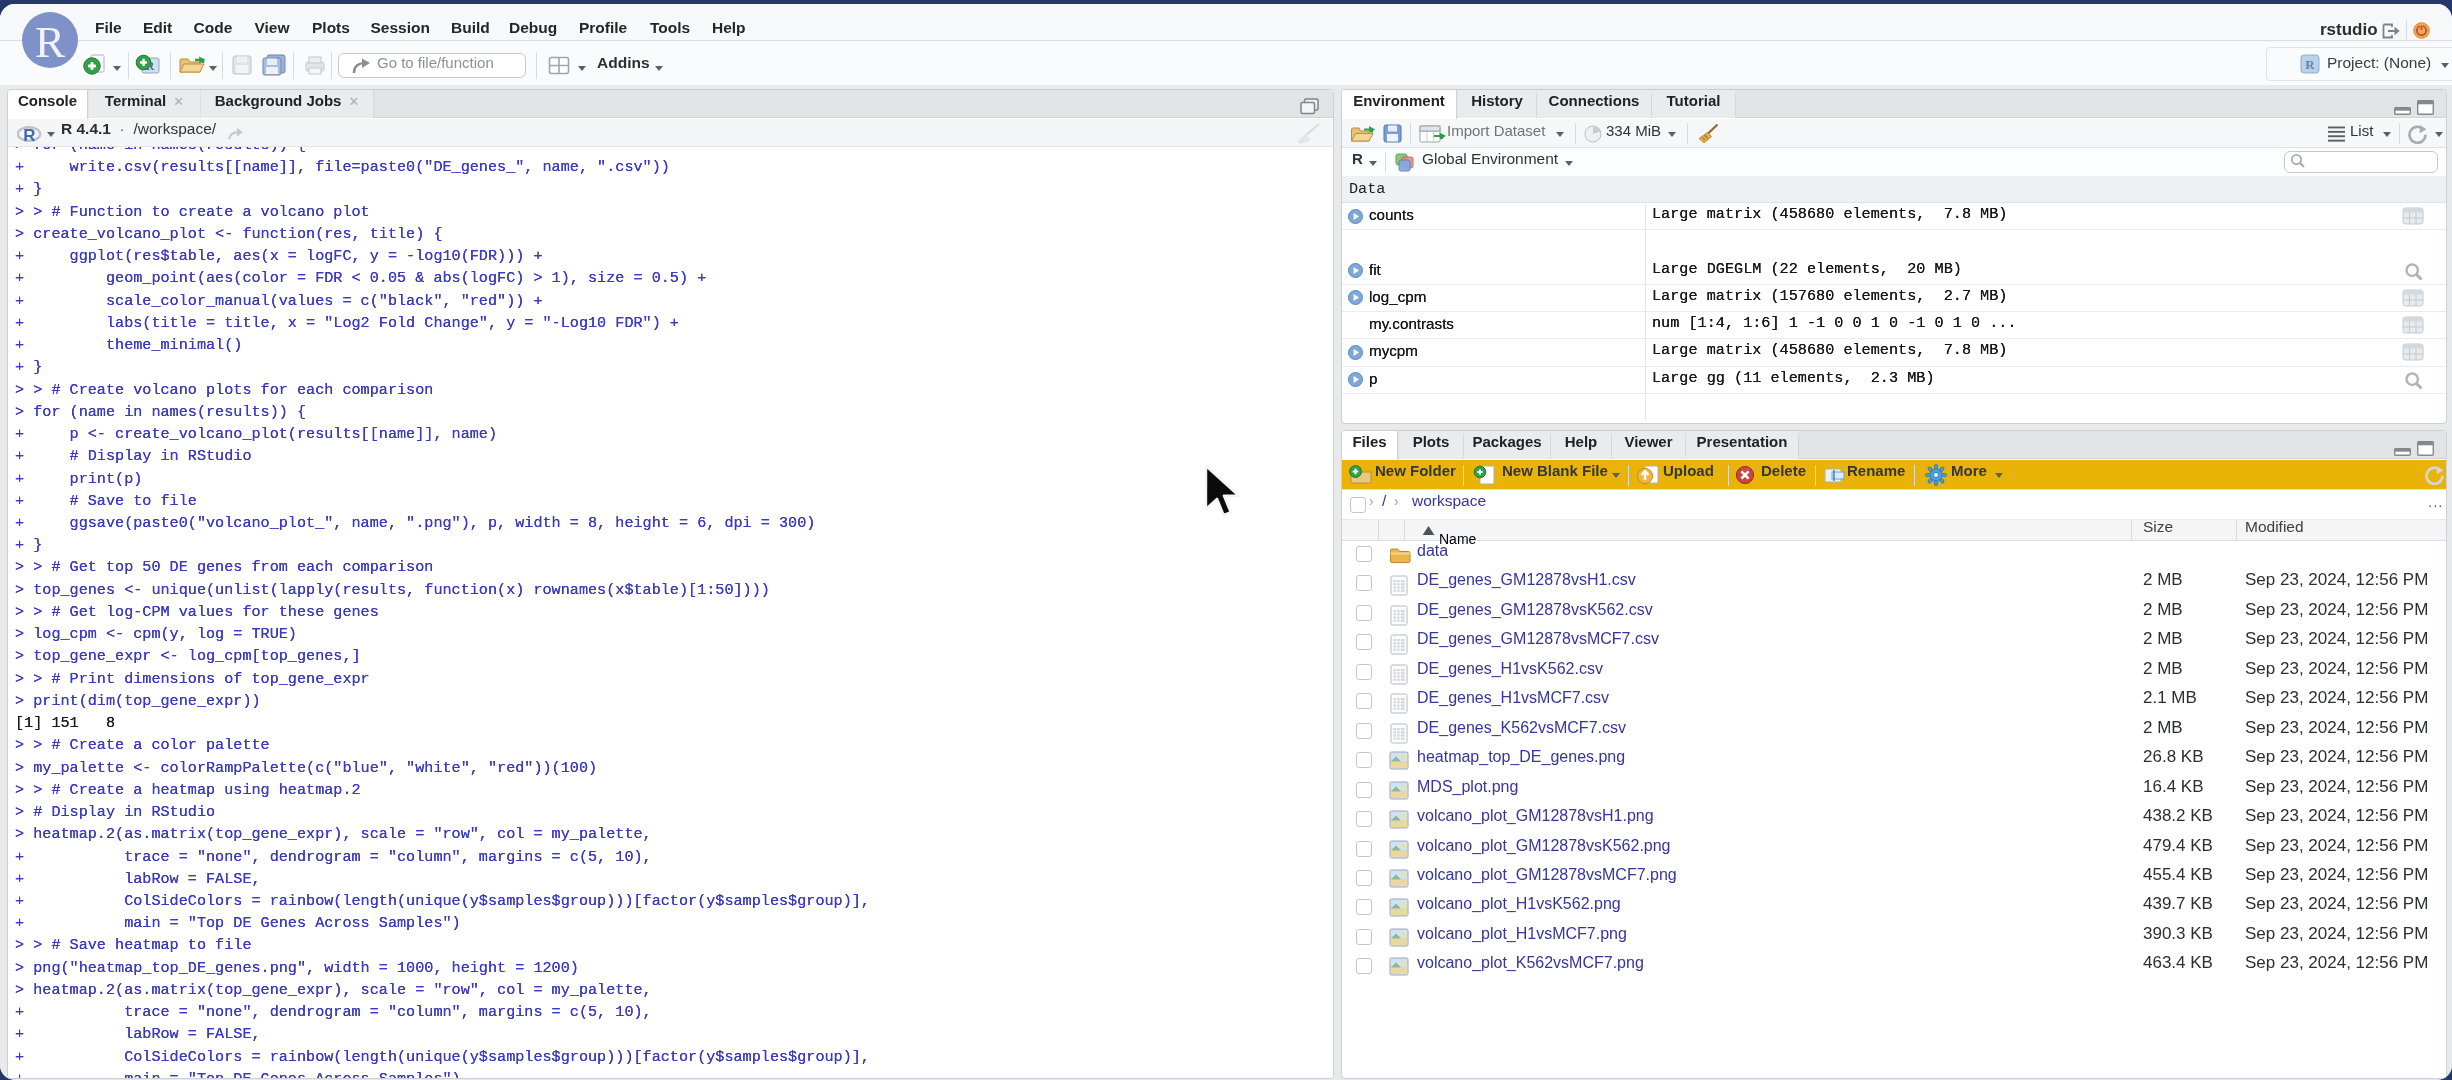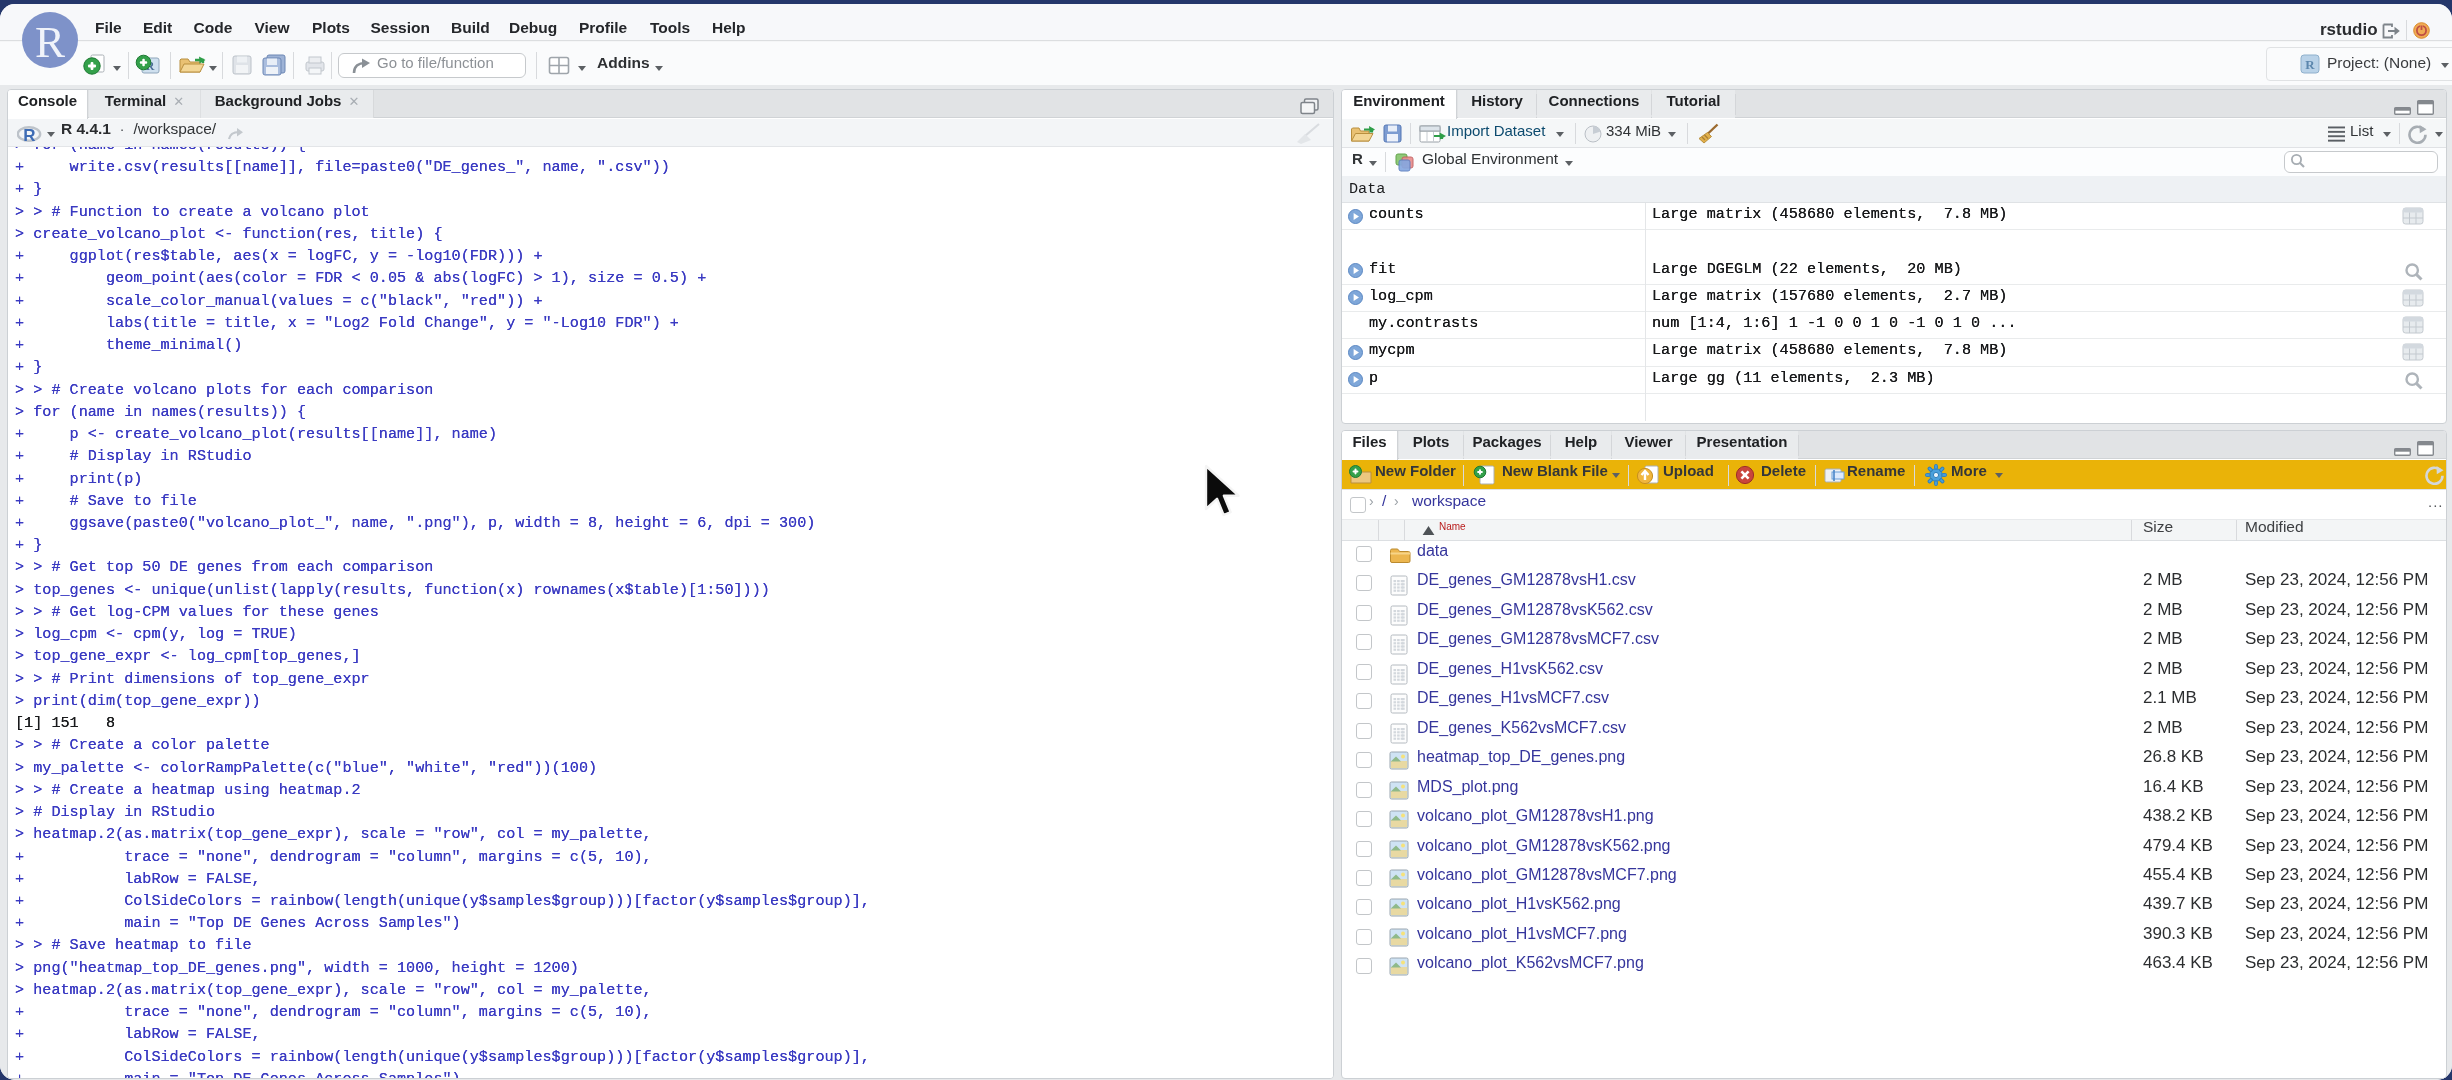--- a/index.html
+++ b/index.html
@@ -16,21 +16,21 @@
 .tab.act{background:#fff !important;height:29px;border-right:1px solid #d0d3d6}
 .tab .x{color:#a8adb3;font-weight:normal;font-size:13px;margin-left:7px}
 .tbtxt{position:absolute;font-size:15px;font-weight:bold;color:#33363a;white-space:nowrap}
 .car{display:inline-block;width:0;height:0;border-left:4.5px solid transparent;border-right:4.5px solid transparent;border-top:5px solid #5c6064;vertical-align:middle}
 .sep{position:absolute;width:1px;background:#d8dadd}
 .mono{font-family:"Liberation Mono",monospace}
 .srch{position:absolute;background:#fff;border:1px solid #c6c9cc;border-radius:6px}
 .ico{position:absolute;line-height:0}
 .erow{position:absolute;left:0;width:100%;border-bottom:1px solid #e9ebec}
 .earr{position:absolute;left:6px;top:50%;margin-top:-7.5px;line-height:0}
-.ename{position:absolute;left:27px;font-family:Liberation Mono, monospace;font-size:15.2px;color:#17181a;white-space:pre;text-shadow:0 0 0.4px currentColor}
+.ename{position:absolute;left:27px;font-family:Liberation Sans, sans-serif;font-size:15.2px;color:#17181a;white-space:pre;text-shadow:0 0 0.4px currentColor}
 .eval{position:absolute;left:310px;font-family:"Liberation Mono",monospace;font-size:15.2px;color:#17181a;white-space:pre;text-shadow:0 0 0.4px currentColor}
 .eico{position:absolute;right:22px;top:50%;margin-top:-9px;line-height:0}
 .frow{position:absolute;left:0;width:100%}
 .cbx{position:absolute;width:16px;height:16px;background:#fff;border:1px solid #c3c6c9;border-radius:3px}
 .fname{position:absolute;left:75px;font-size:16px;color:#35359c;white-space:nowrap}
 .fsz{position:absolute;left:801px;font-size:17px;color:#2c2e30;white-space:nowrap}
 .fdt{position:absolute;left:903px;font-size:17px;color:#2c2e30;white-space:nowrap}
 
 </style></head><body>
 <div class="win">
@@ -243,21 +243,21 @@
 <div class="sep" style="left:68px;top:4px;height:21px"></div>
 <div class="ico" style="left:77px;top:5px"><svg width="27" height="20" viewBox="0 0 27 20" style="">
             <rect x="1" y="2" width="20" height="16" rx="1.5" fill="#fff" stroke="#9aa1a8"></rect>
             <line x1="1" y1="7" x2="21" y2="7" stroke="#9aa1a8"></line>
             <line x1="8" y1="2" x2="8" y2="18" stroke="#c7ccd1"></line>
             <line x1="14.5" y1="2" x2="14.5" y2="18" stroke="#c7ccd1"></line>
             <rect x="1" y="2" width="20" height="5" fill="#dde4ea" stroke="#9aa1a8"></rect>
             <path d="M15 12 L23 12 L23 15" fill="none" stroke="#2f9e48" stroke-width="2.2"></path>
             <path d="M20.5 8.5 L27 12 L21 15.5" fill="#2f9e48"></path>
           </svg></div>
-<div class="abs" style="left:105px;top:0;height:29px;line-height:23px;font-size:15px;color:#0c4a6e">Import Dataset</div>
+<div class="abs" style="left:105px;top:0;height:29px;line-height:23px;font-size:15px;color:#737373">Import Dataset</div>
 <div class="abs" style="left:214px;top:13px">
           <span class="car" style="display:block;border-top-color:#5c6064"></span>
         </div>
 <div class="sep" style="left:233px;top:4px;height:21px"></div>
 <div class="ico" style="left:242px;top:6px"><svg width="18" height="18" viewBox="0 0 18 18" style="">
             <circle cx="9" cy="9" r="8" fill="#eef0f2" stroke="#b9bfc5"></circle>
             <path d="M9 9 L9 1 A8 8 0 0 1 16.6 6.5 Z" fill="#c7cdd4"></path>
           </svg></div>
 <div class="abs" style="left:264px;top:0;height:29px;line-height:23px;font-size:15px;color:#303336">334 MiB</div>
 <div class="abs" style="left:326px;top:13px">
@@ -487,21 +487,21 @@
 <div class="abs" style="left:52px;top:0;height:30px;line-height:22px;font-size:14px;color:#9ba1a7">›</div>
 <div class="abs" style="left:70px;top:0;height:30px;line-height:22px;font-size:15.5px;color:#35359c">workspace</div>
 <div class="abs" style="left:1086px;top:0;height:30px;line-height:24px;font-size:15px;color:#55585c;letter-spacing:1px">...</div>
 </div>
 <div class="abs" style="left:0;top:89px;width:100%;height:21px;background:#f3f5f6;border-bottom:1px solid #dcdfe2">
 <div class="sep" style="left:36px;top:0;height:21px"></div>
 <div class="sep" style="left:62px;top:0;height:21px"></div>
 <div class="ico" style="left:80px;top:5px"><svg width="13" height="11" viewBox="0 0 13 11" style="">
             <path d="M6.5 1 L12.4 10 L0.6 10 Z" fill="#4e5357"></path>
           </svg></div>
-<div class="abs" style="left:97px;top:0;height:21px;line-height:13px;font-size:10px;color:#b91c1c">Name</div>
+<div class="abs" style="left:97px;top:13px;height:21px;line-height:13px;font-size:14px;color:#000000">Name</div>
 <div class="sep" style="left:789px;top:0;height:21px"></div>
 <div class="abs" style="left:801px;top:0;height:21px;line-height:13px;font-size:15.5px;color:#3c3e41">Size</div>
 <div class="sep" style="left:894px;top:0;height:21px"></div>
 <div class="abs" style="left:903px;top:0;height:21px;line-height:13px;font-size:15.5px;color:#3c3e41">Modified</div>
 </div>
 <div class="frow" style="top:109.00px;height:29.45px">
 <div class="cbx" style="left:14px;top:6px"></div>
 <div class="ico" style="left:47px;top:6px"><svg width="22" height="18" viewBox="0 0 22 18" style="">
             <path d="M1.5 4.5 Q1.5 3 3 3 L8 3 Q9 3 9.6 4 L10.5 5.5 L19.5 5.5 Q21 5.5 21 7 L21 15 Q21 16.5 19.5 16.5 L3 16.5 Q1.5 16.5 1.5 15 Z" fill="#ecb64f" stroke="#bb8a2e"></path>
             <path d="M1.5 7.5 L21 7.5" stroke="#f7d488" stroke-width="2"></path>

